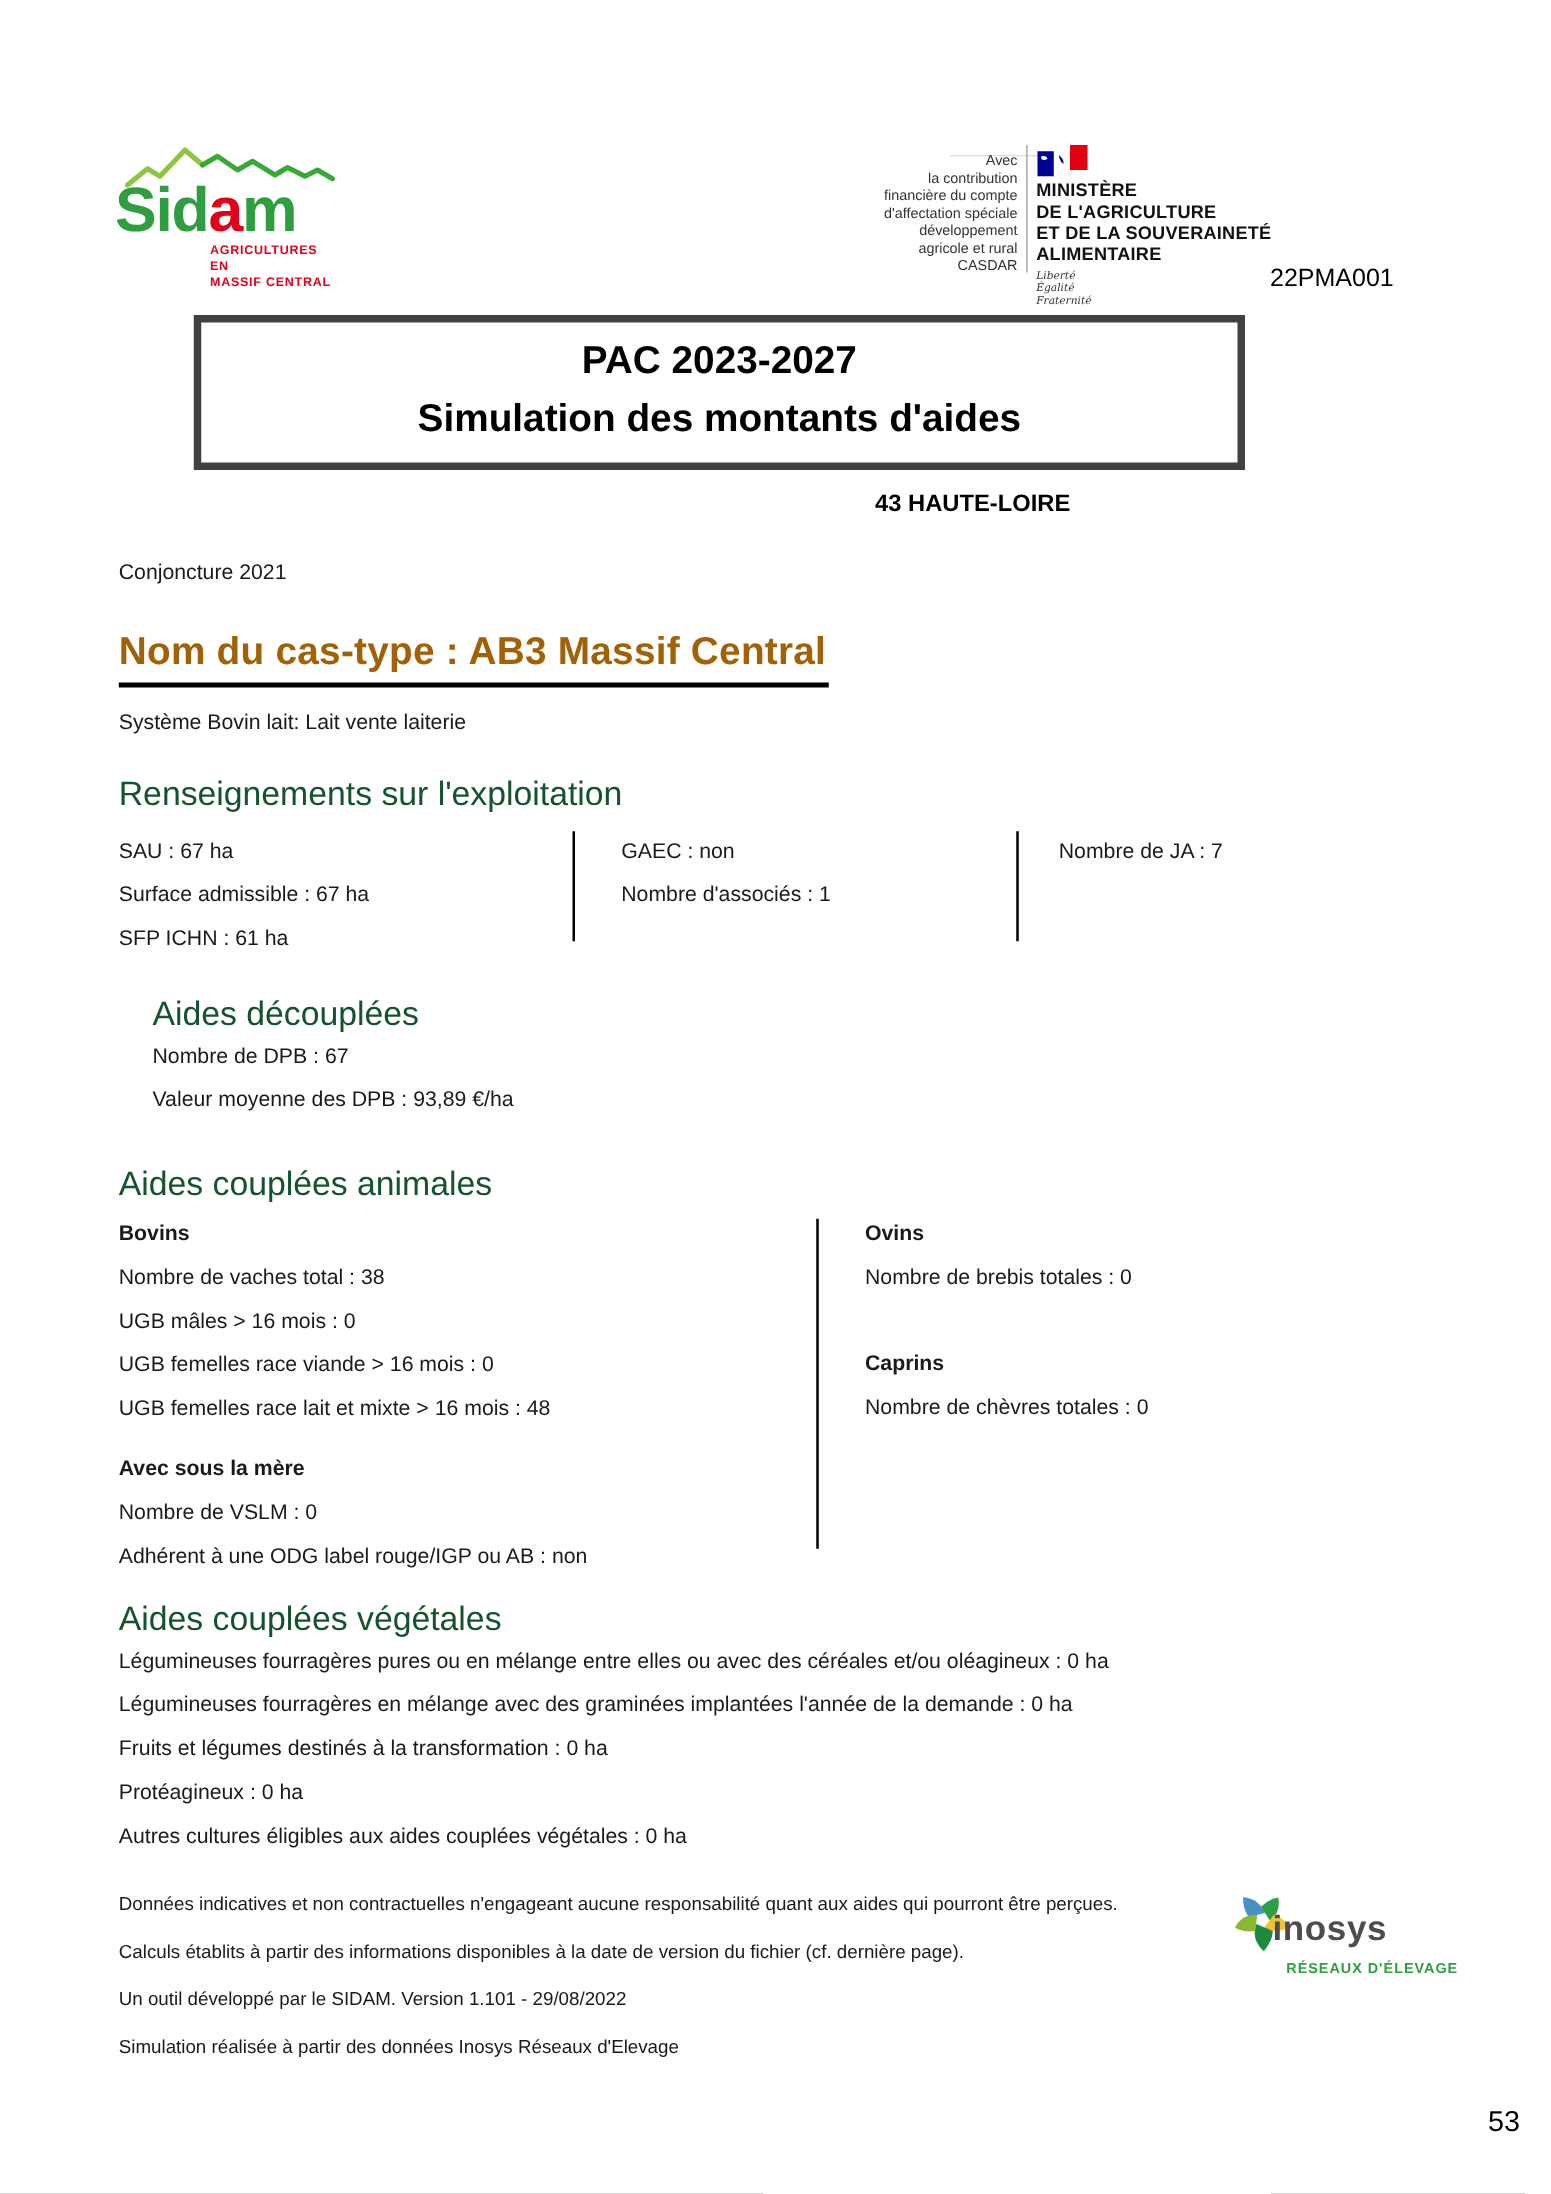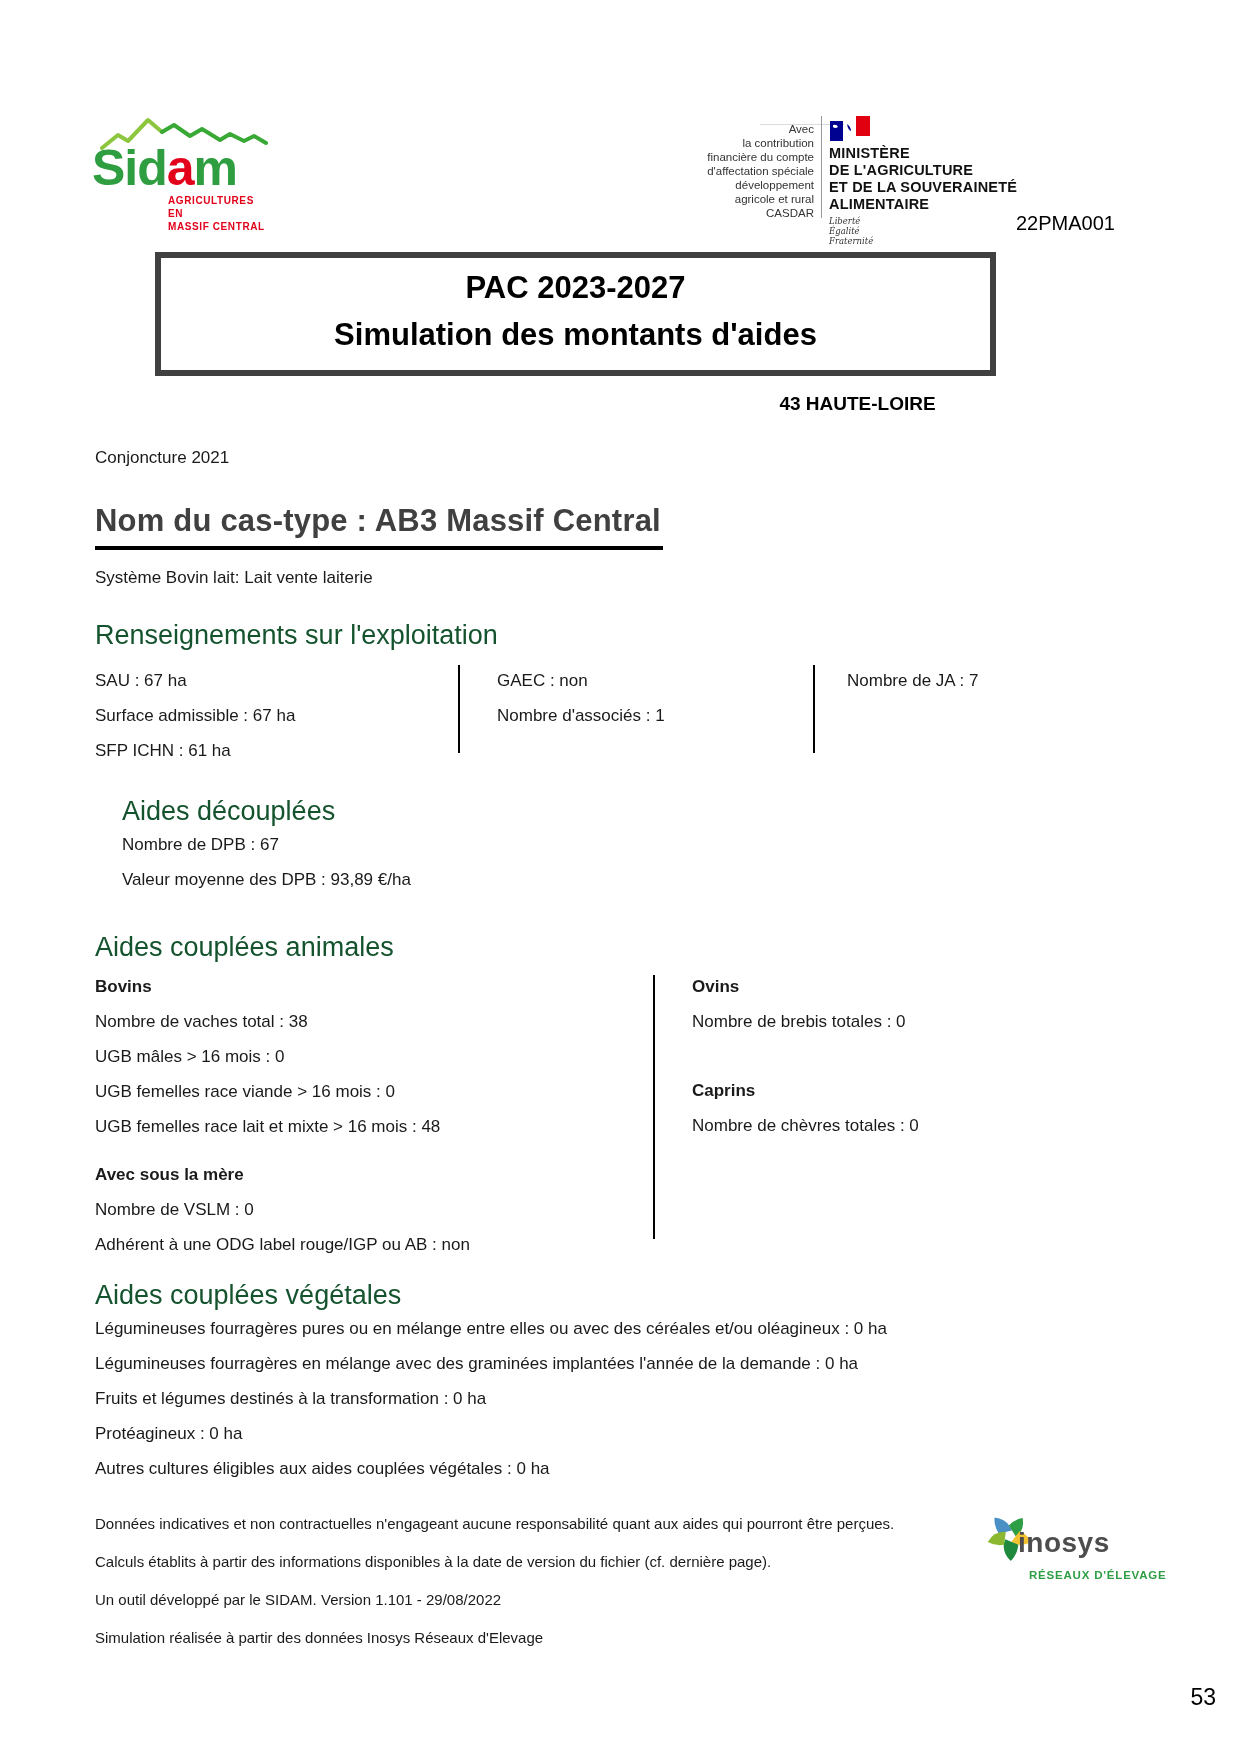--- a/index.html
+++ b/index.html
@@ -23,26 +23,26 @@
   .flag { display:block; margin-bottom:3px; }
   .ministry-name { font-size:14.5px; font-weight:bold; line-height:17px; color:#111; letter-spacing:0.2px; }
   .ministry-motto { margin-top:3px; font-family:"DejaVu Serif", serif; font-style:italic; font-size:8.5px; line-height:10px; color:#333; }
   .doc-code { position:absolute; left:1016px; top:212px; font-size:20px; color:#000; }
   
   .title-box {
     position:absolute; left:155px; top:252px; width:829px; height:106px;
     border:6px solid #404040; text-align:center; padding-top:6px;
   }
   .title-box div { font-size:31px; font-weight:bold; line-height:47px; color:#000; }
-  .department { position:absolute; left:700px; top:393px; width:315px; text-align:center; font-size:19px; font-weight:bold; color:#000; }
+  .department { position:absolute; left:700px; top:393px; width:315px; text-align:left; font-size:19px; font-weight:bold; color:#000; }
   .conjoncture { position:absolute; left:95px; top:448px; font-size:17px; }
   
   .case-heading {
     position:absolute; left:95px; top:503px; font-size:31px; font-weight:bold;
-    letter-spacing:0.2px; color:#404040; border-bottom:4px solid #000; padding:0 2px 7px 0;
+    letter-spacing:0.2px; color:#a16207; border-bottom:4px solid #000; padding:0 2px 7px 0;
   }
   .case-system { position:absolute; left:95px; top:568px; font-size:17px; }
   
   .sec-heading { font-size:27px; font-weight:normal; color:#14532d; }
   .line { font-size:17px; line-height:35px; white-space:nowrap; }
   .sub-label { font-size:17px; font-weight:bold; line-height:35px; }
   
   .exploitation { position:absolute; left:95px; top:620px; width:1060px; }
   .exp-cols { position:relative; margin-top:12px; height:120px; }
   .exp-col1 { position:absolute; left:0; top:0; }

